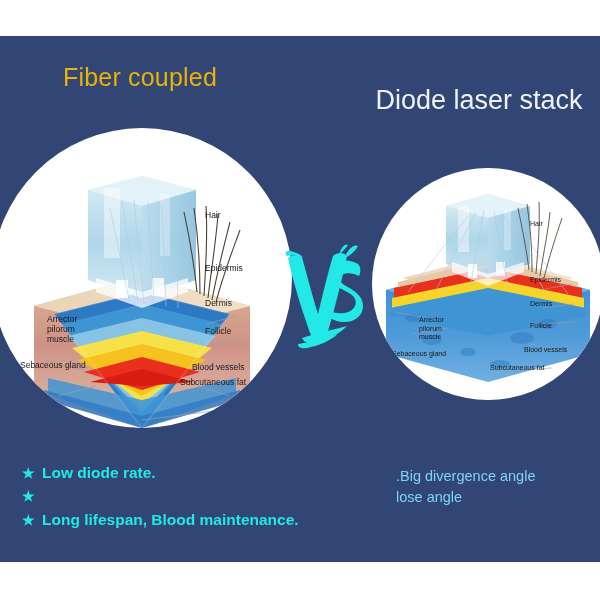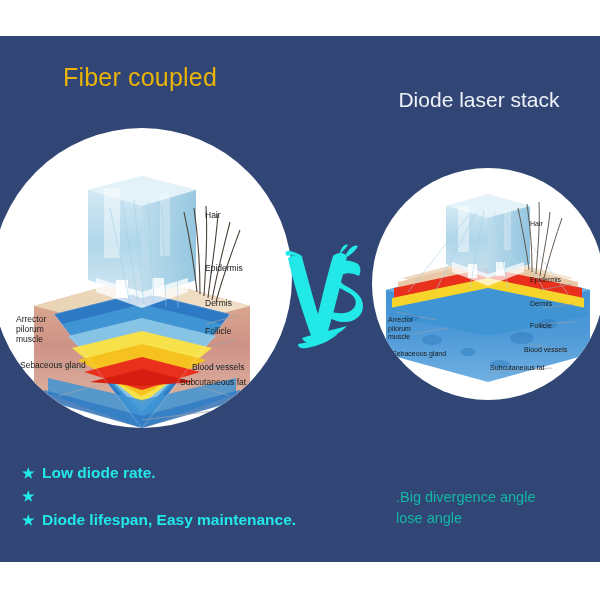--- a/index.html
+++ b/index.html
@@ -41,21 +41,21 @@
     line-height: 28px;
     letter-spacing: 0.2px;
   }
   .title-right {
     position: absolute;
     left: 358px;
     top: 52px;
     width: 242px;
     text-align: center;
     color: #eef1f8;
-    font-size: 21px;
+    font-size: 27px;
     line-height: 24px;
   }
 
   
   .circle {
     position: absolute;
     border-radius: 50%;
     background: #ffffff;
     overflow: hidden;
   }
@@ -87,21 +87,21 @@
     line-height: 10px;
     white-space: nowrap;
   }
   .lbl-sm {
     position: absolute;
     color: #1a1a1a;
     font-size: 7px;
     line-height: 8.5px;
     white-space: nowrap;
   }
-  .lbl.multi, .lbl-sm.multi { white-space: normal; }
+  .lbl.multi, .lbl-sm.multi { white-space: normal; margin-left: 31px; }
 
   
   .vs {
     position: absolute;
     left: 284px;
     top: 206px;
     width: 80px;
     height: 110px;
   }
 
@@ -122,23 +122,23 @@
   }
   .bullets-left .star {
     width: 20px;
     flex: 0 0 20px;
     font-size: 14px;
     line-height: 23px;
   }
   .bullets-right {
     position: absolute;
     left: 396px;
-    top: 451px;
+    top: 430px;
     width: 200px;
-    color: #14b8a6;
+    color: #7dd3fc;
     font-size: 14.5px;
     line-height: 21px;
   }
   .bullets-right .dot {
     font-size: 14.5px;
     vertical-align: baseline;
   }
 </style>
 </head>
 <body>
@@ -374,21 +374,21 @@
     <div class="bullets-left">
       <div class="row">
         <span class="star">★</span>
         <span>Low diode rate.</span>
       </div>
       <div class="row">
         <span class="star">★</span>
       </div>
       <div class="row">
         <span class="star">★</span>
-        <span>Diode lifespan, Easy maintenance.</span>
+        <span>Long lifespan, Blood maintenance.</span>
       </div>
     </div>
 
     <div class="bullets-right">
       <div>
         <span class="dot">.</span><span>Big divergence angle</span>
       </div>
       <div>lose angle</div>
     </div>
 

